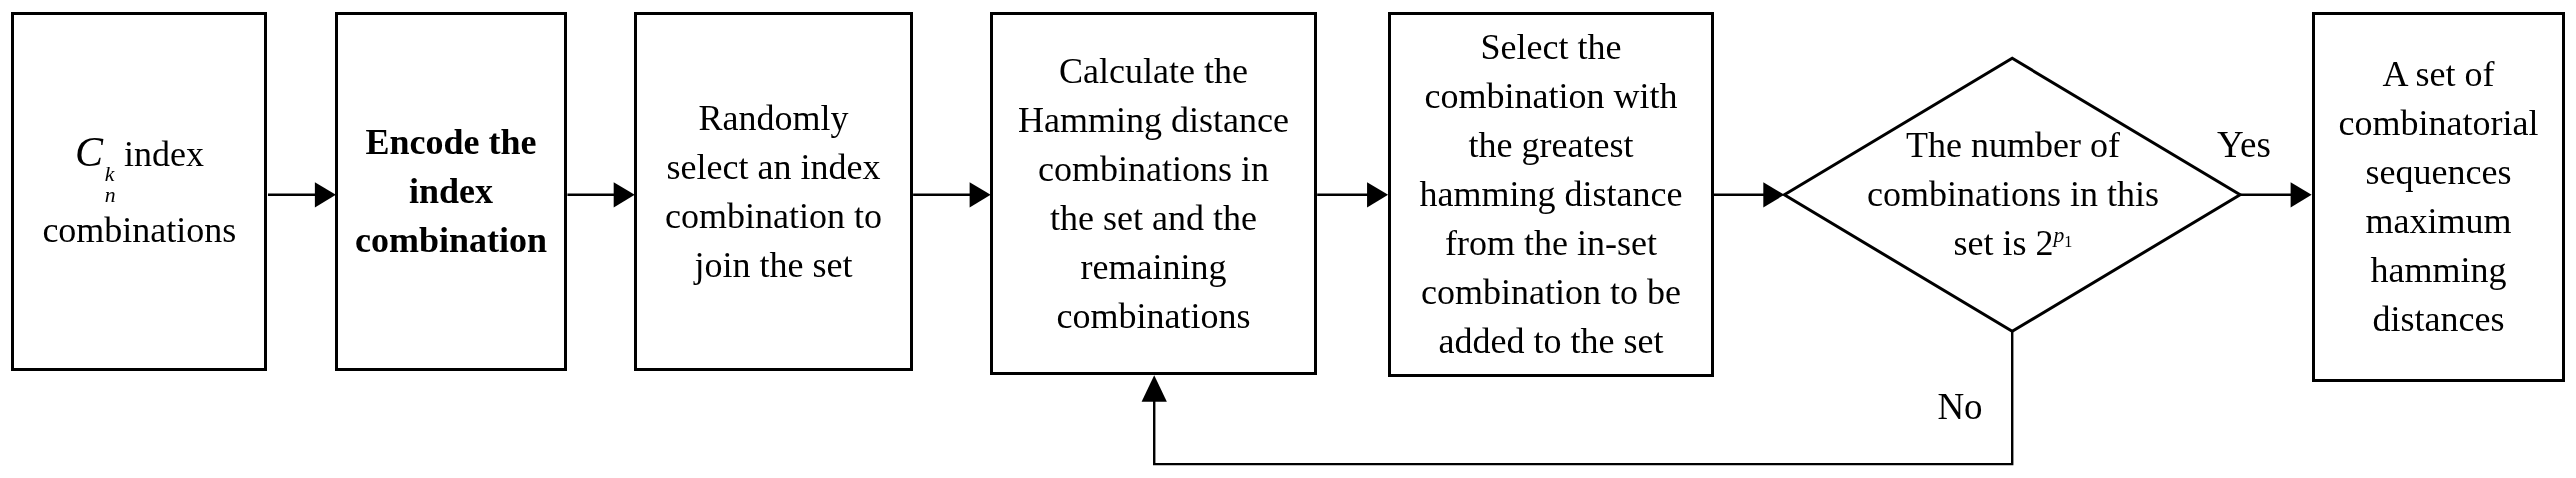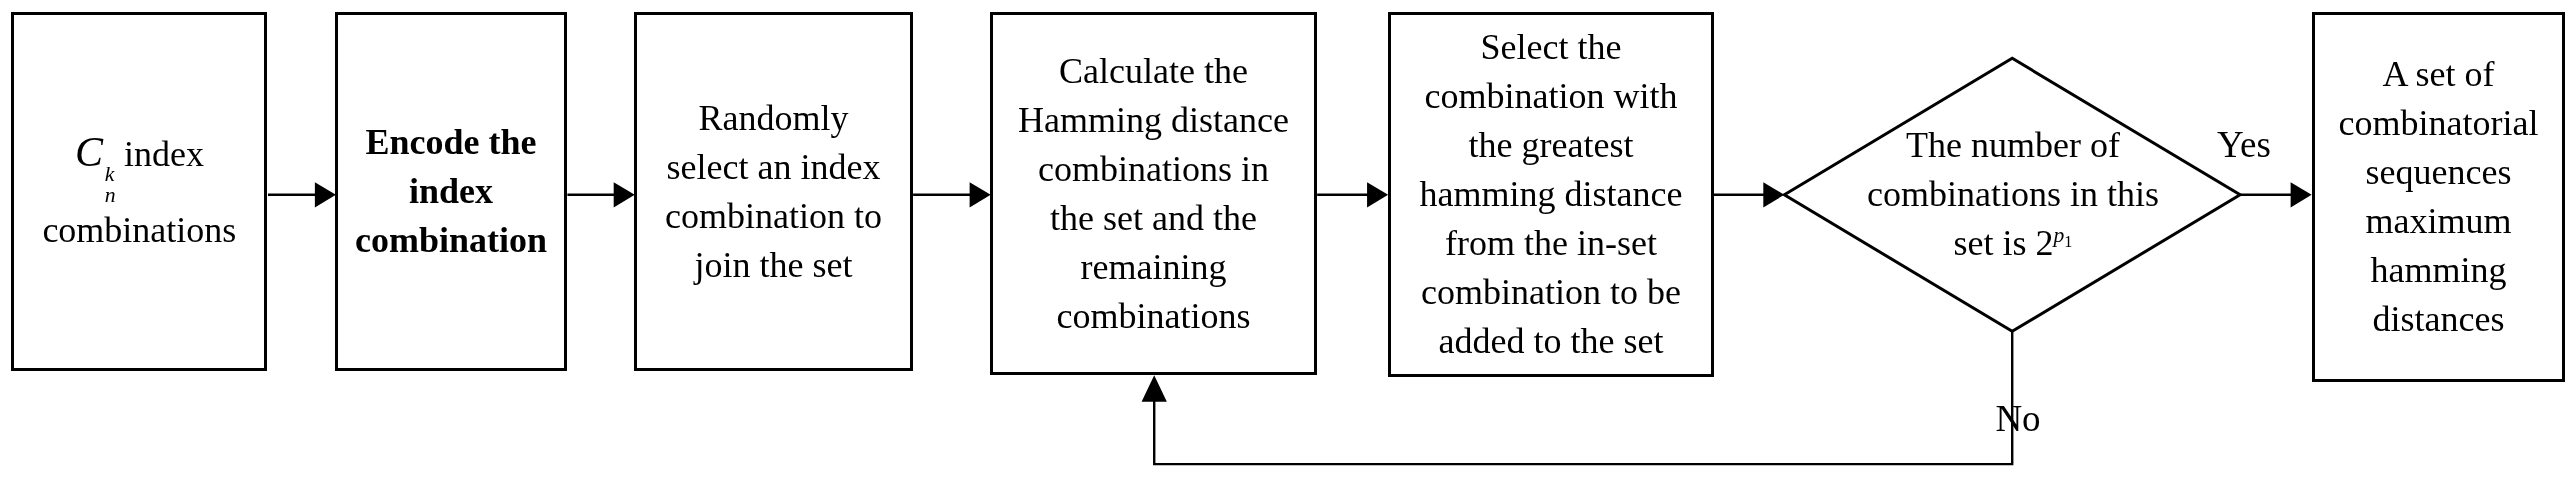--- a/index.html
+++ b/index.html
@@ -178,16 +178,16 @@
   <div class="box" style="left:2312px; top:12px; width:253px; height:370px;">
     <div>A set of</div>
     <div>combinatorial</div>
     <div>sequences</div>
     <div>maximum</div>
     <div>hamming</div>
     <div>distances</div>
   </div>
 
   <div class="lbl" style="left:2196px; top:126px; width:96px; height:37px;">Yes</div>
-  <div class="lbl" style="left:1979px; top:388px; width:78px; height:36px;margin-top:12px;">No</div>
+  <div class="lbl" style="left:1921px; top:388px; width:78px; height:36px;">No</div>
 
 </div>
 
 
 </body></html>

